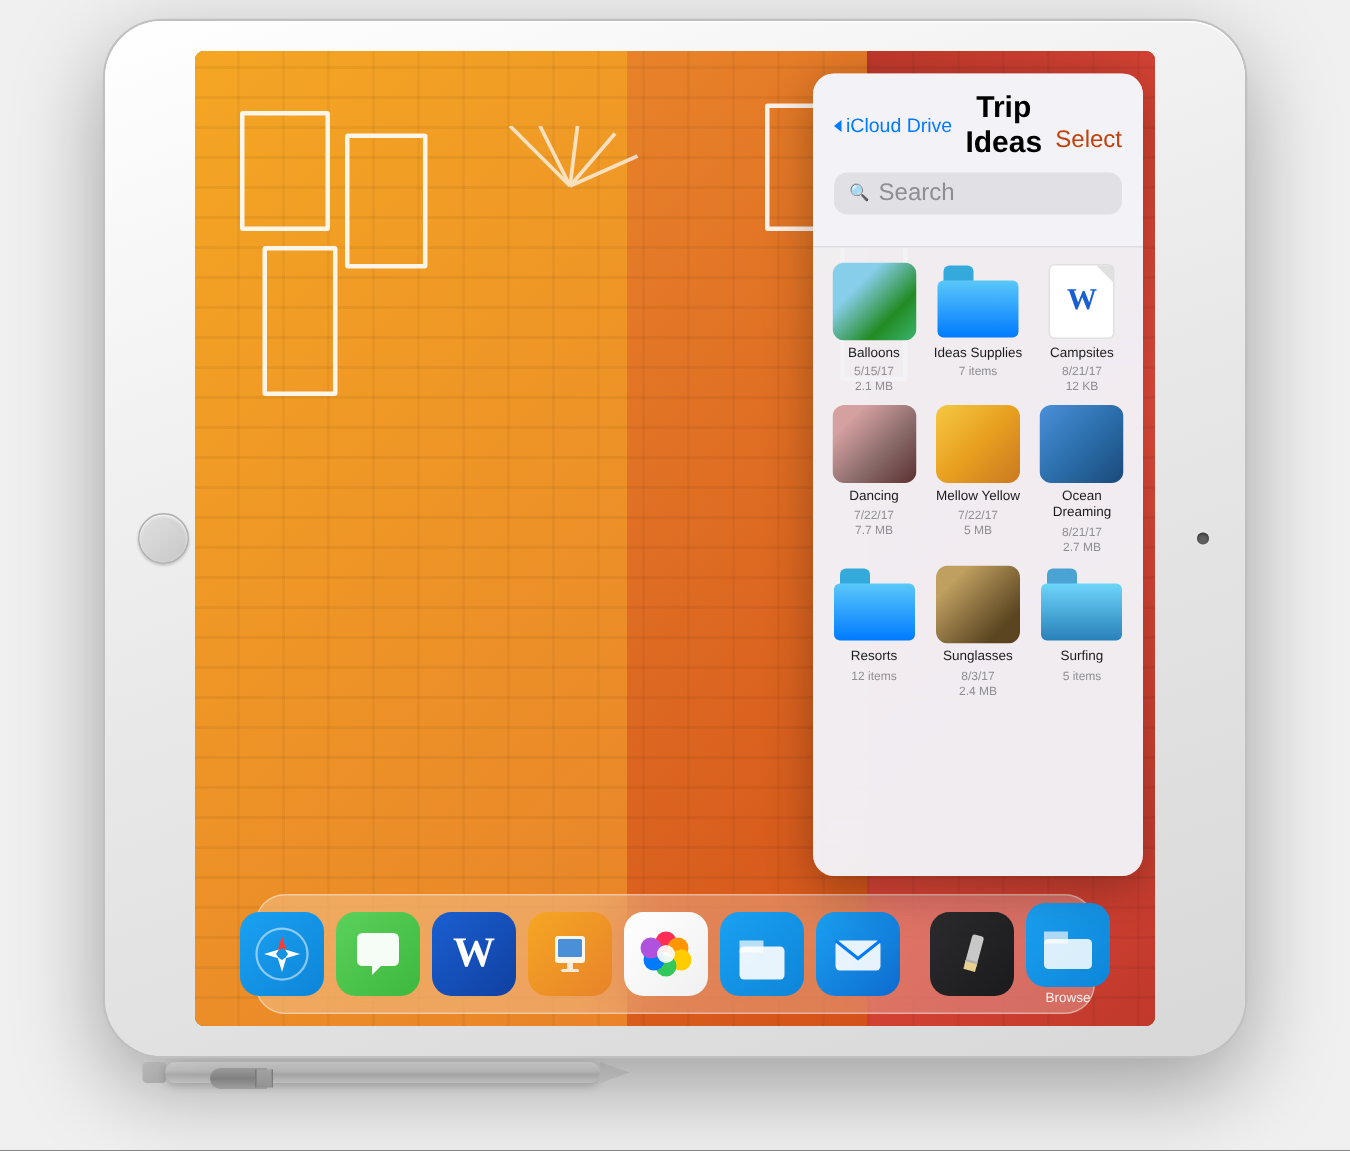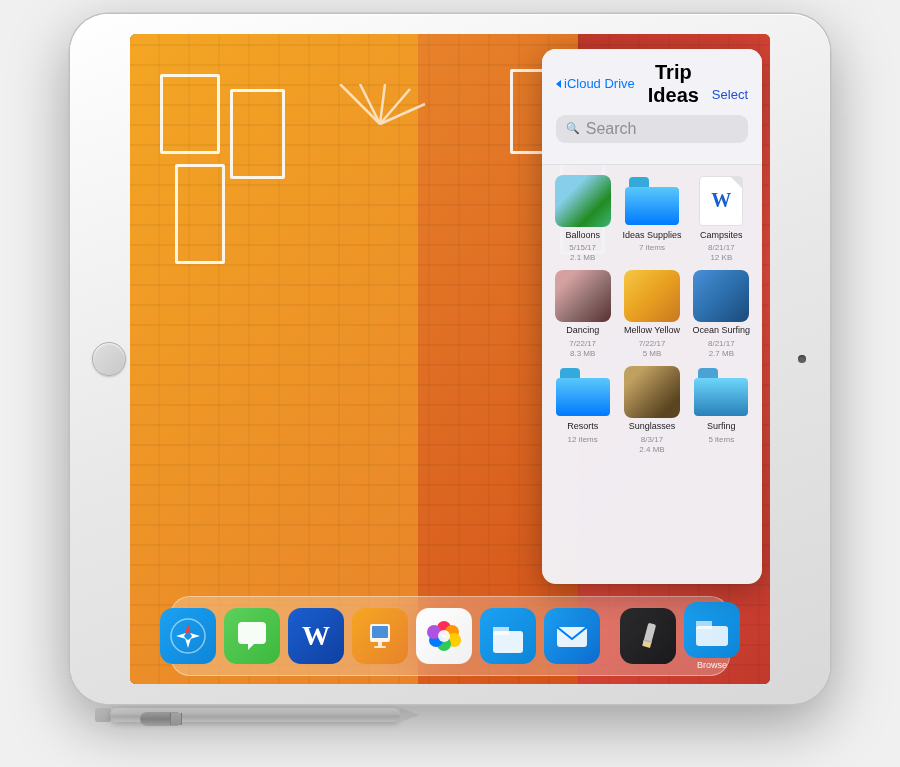--- a/index.html
+++ b/index.html
@@ -234,22 +234,22 @@
 
     .panel-title {
       font-size: 20px;
       font-weight: 600;
       color: #000;
       text-align: center;
       flex: 1;
     }
 
     .panel-select {
-      color: #1d4ed8;
-      font-size: 13px;
+      color: #c2410c;
+      font-size: 16px;
       margin-top: 21px;
     }
 
     .search-bar {
       display: flex;
       align-items: center;
       background: rgba(120,120,128,0.15);
       border-radius: 9px;
       padding: 5px 10px;
       gap: 6px;
@@ -650,40 +650,40 @@
             </span>
           </div>
 
           <div class="file-item">
             <div class="file-thumb">
               <div class="thumb-dancing"></div>
             </div>
             <span class="file-name">Dancing</span>
             <span class="file-meta">
               <span>7/22/17</span><br>
-              <span>8.3 MB</span>
+              <span>7.7 MB</span>
             </span>
           </div>
 
           <div class="file-item">
             <div class="file-thumb">
               <div class="thumb-mellow-yellow"></div>
             </div>
             <span class="file-name">Mellow Yellow</span>
             <span class="file-meta">
               <span>7/22/17</span><br>
               <span>5 MB</span>
             </span>
           </div>
 
           <div class="file-item">
             <div class="file-thumb">
               <div class="thumb-ocean"></div>
             </div>
-            <span class="file-name">Ocean Surfing</span>
+            <span class="file-name">Ocean Dreaming</span>
             <span class="file-meta">
               <span>8/21/17</span><br>
               <span>2.7 MB</span>
             </span>
           </div>
 
           <div class="file-item">
             <div class="file-thumb">
               <div class="folder-icon folder-blue">
                 <div class="folder-tab"></div>

